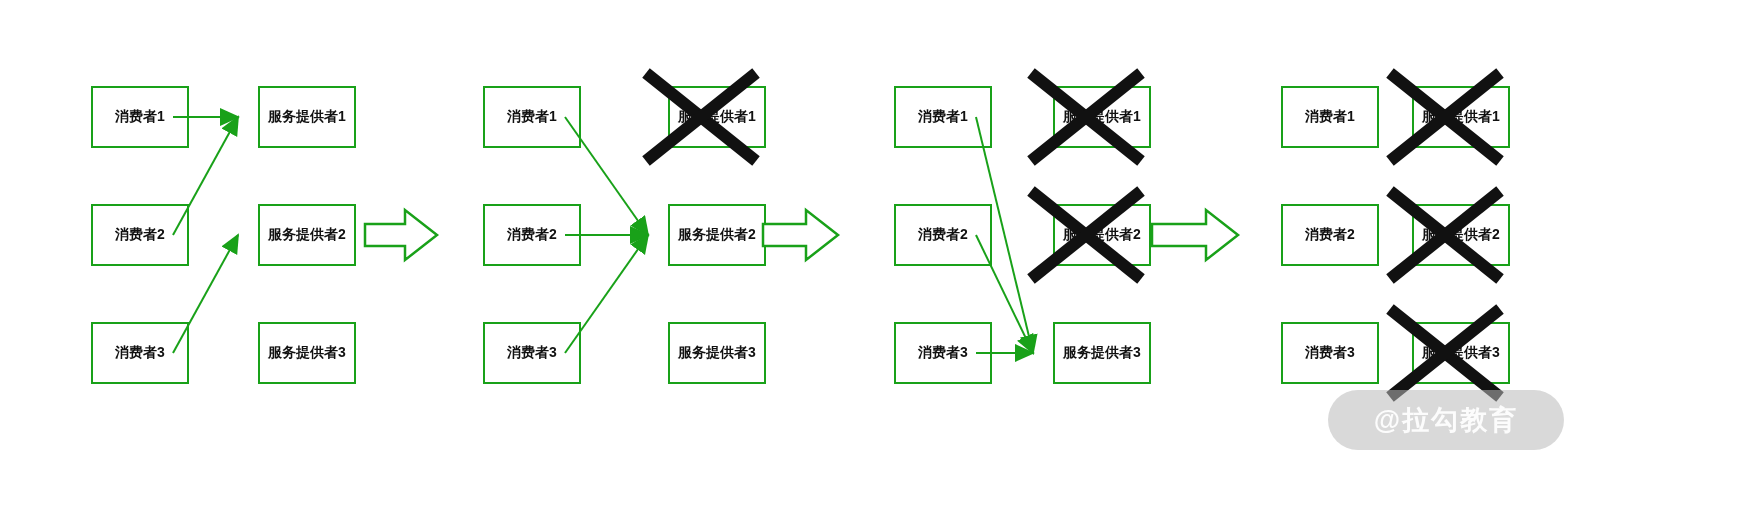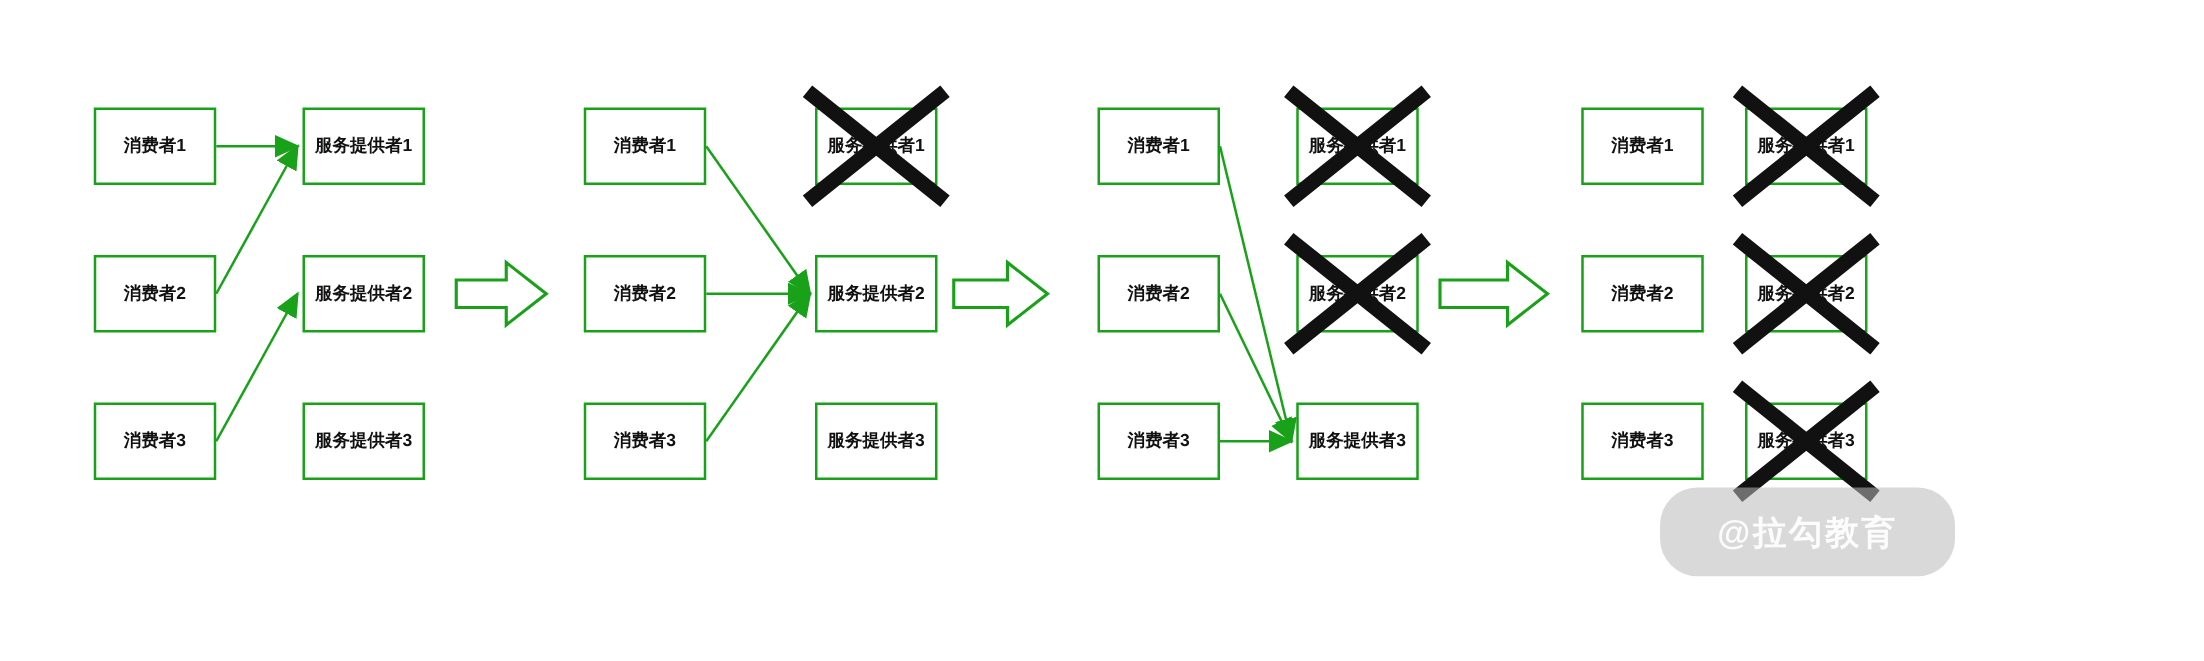--- a/index.html
+++ b/index.html
@@ -20,36 +20,37 @@
     box-sizing: border-box;
     background: #ffffff;
     display: flex;
     align-items: center;
     justify-content: center;
     font-weight: bold;
     font-size: 14px;
     color: #111111;
     z-index: 1;
     white-space: nowrap;
+    margin-left: 16px;
   }
   #arrow-layer {
     position: absolute;
     left: 0;
     top: 0;
     width: 1763px;
     height: 529px;
     z-index: 2;
     pointer-events: none;
   }
   #watermark {
     position: absolute;
     left: 1328px;
     top: 390px;
     width: 236px;
-    height: 71px;
+    height: 60px;
     background: rgba(185, 185, 185, 0.55);
     border-radius: 30px;
     display: flex;
     align-items: center;
     justify-content: center;
     color: #fcfcfc;
     font-size: 27px;
     font-weight: bold;
     letter-spacing: 2px;
     z-index: 3;

